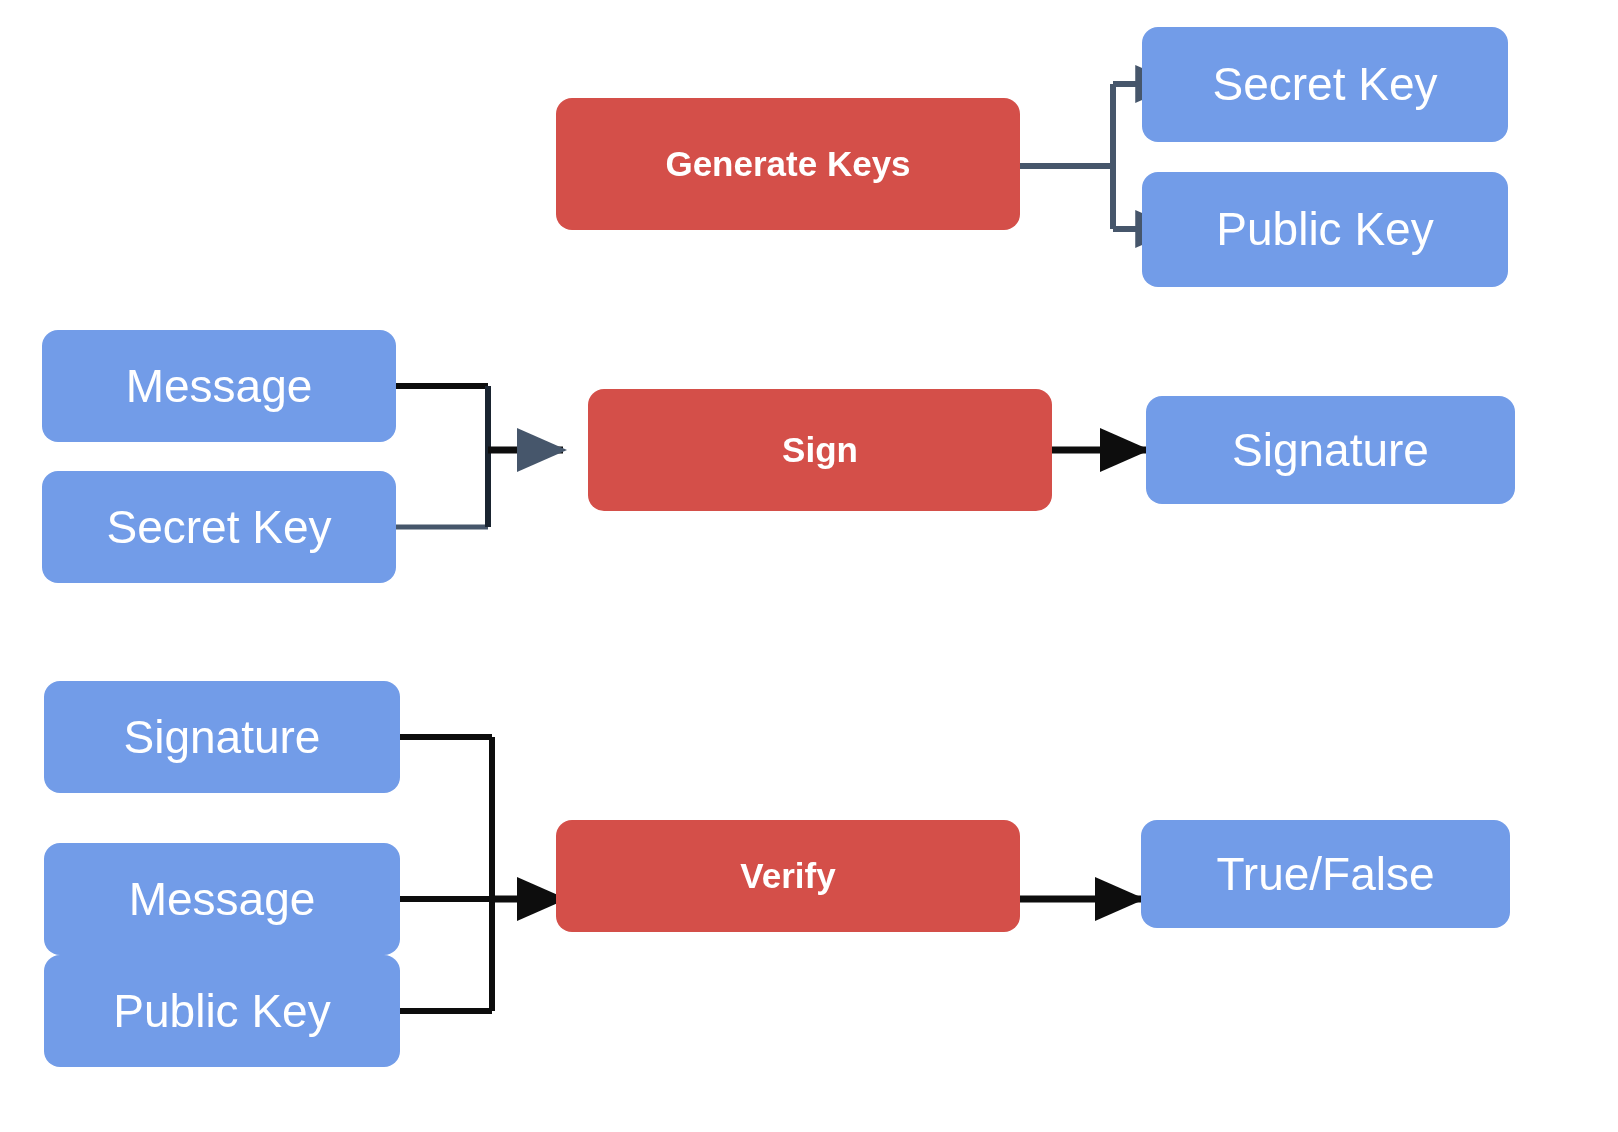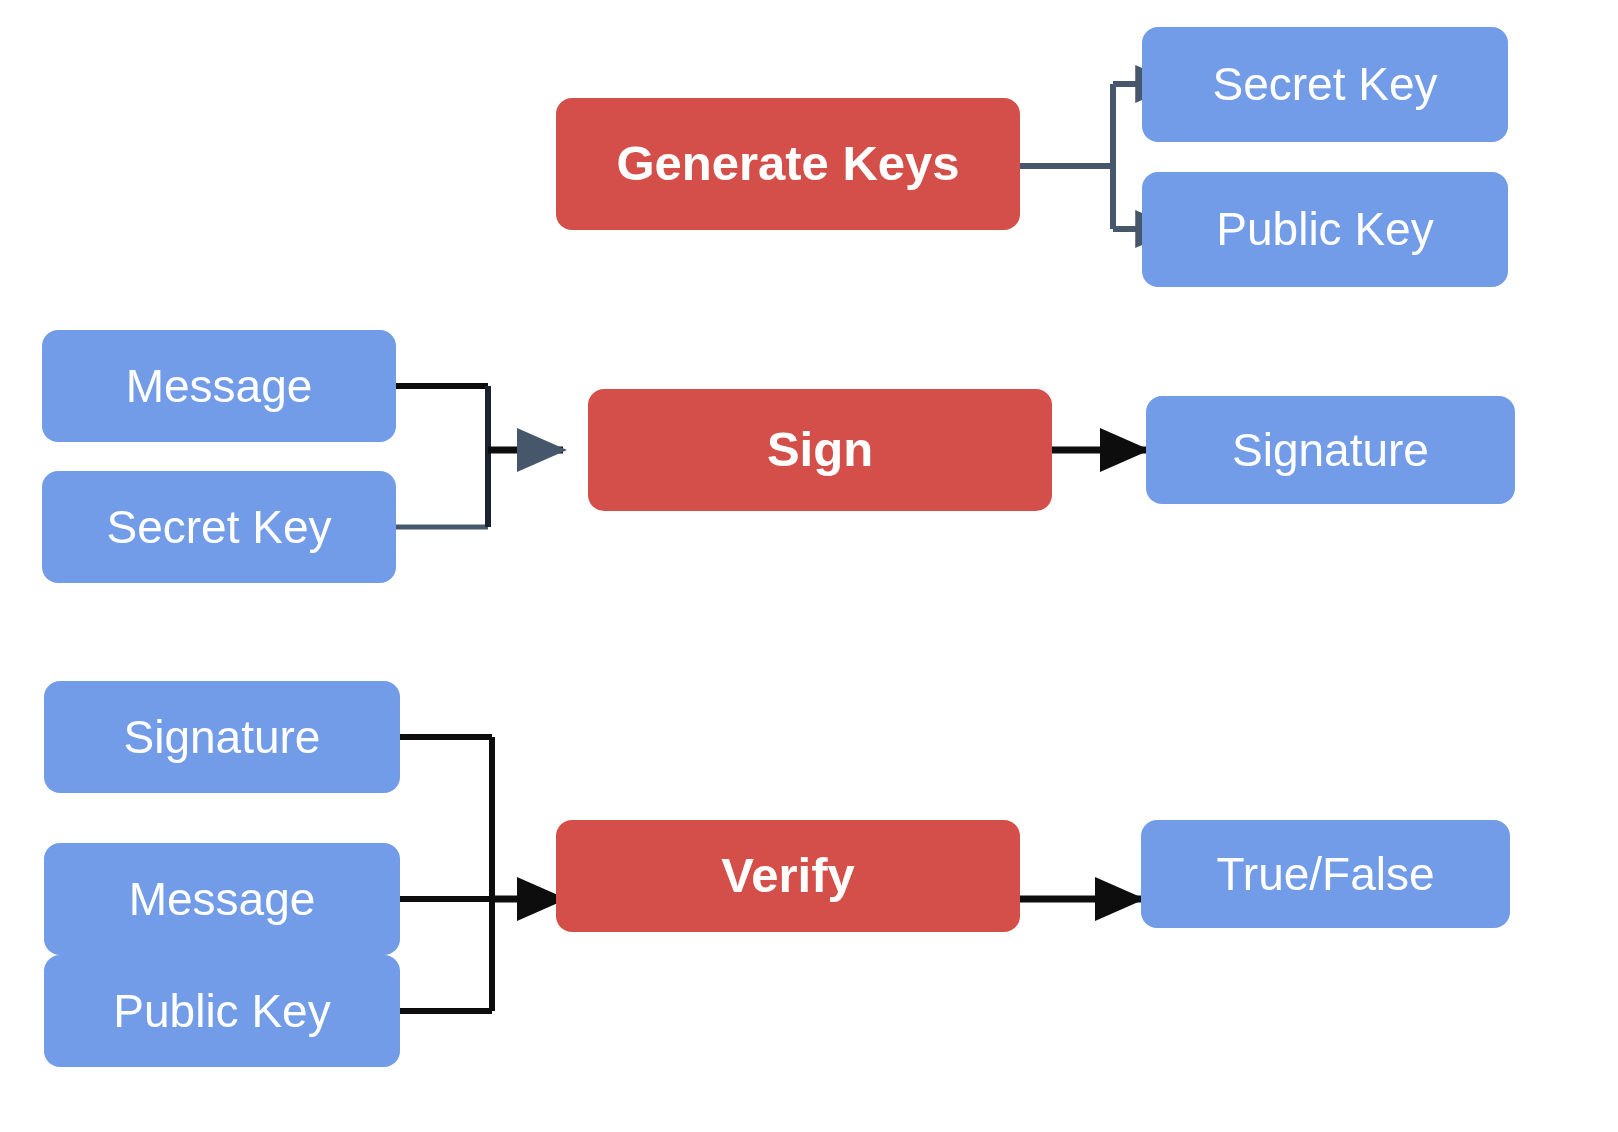--- a/index.html
+++ b/index.html
@@ -30,21 +30,21 @@
     line-height: 1.1;
     -webkit-font-smoothing: antialiased;
   }
   .node.blue {
     background: #729CE8;
     font-size: 46px;
     font-weight: 400;
   }
   .node.red {
     background: #D44F49;
-    font-size: 49px;
+    font-size: 35px;
     font-weight: 700;
   }
   .edge-layer {
     position: absolute;
     left: 0;
     top: 0;
     width: 1618px;
     height: 1132px;
     pointer-events: none;
   }

